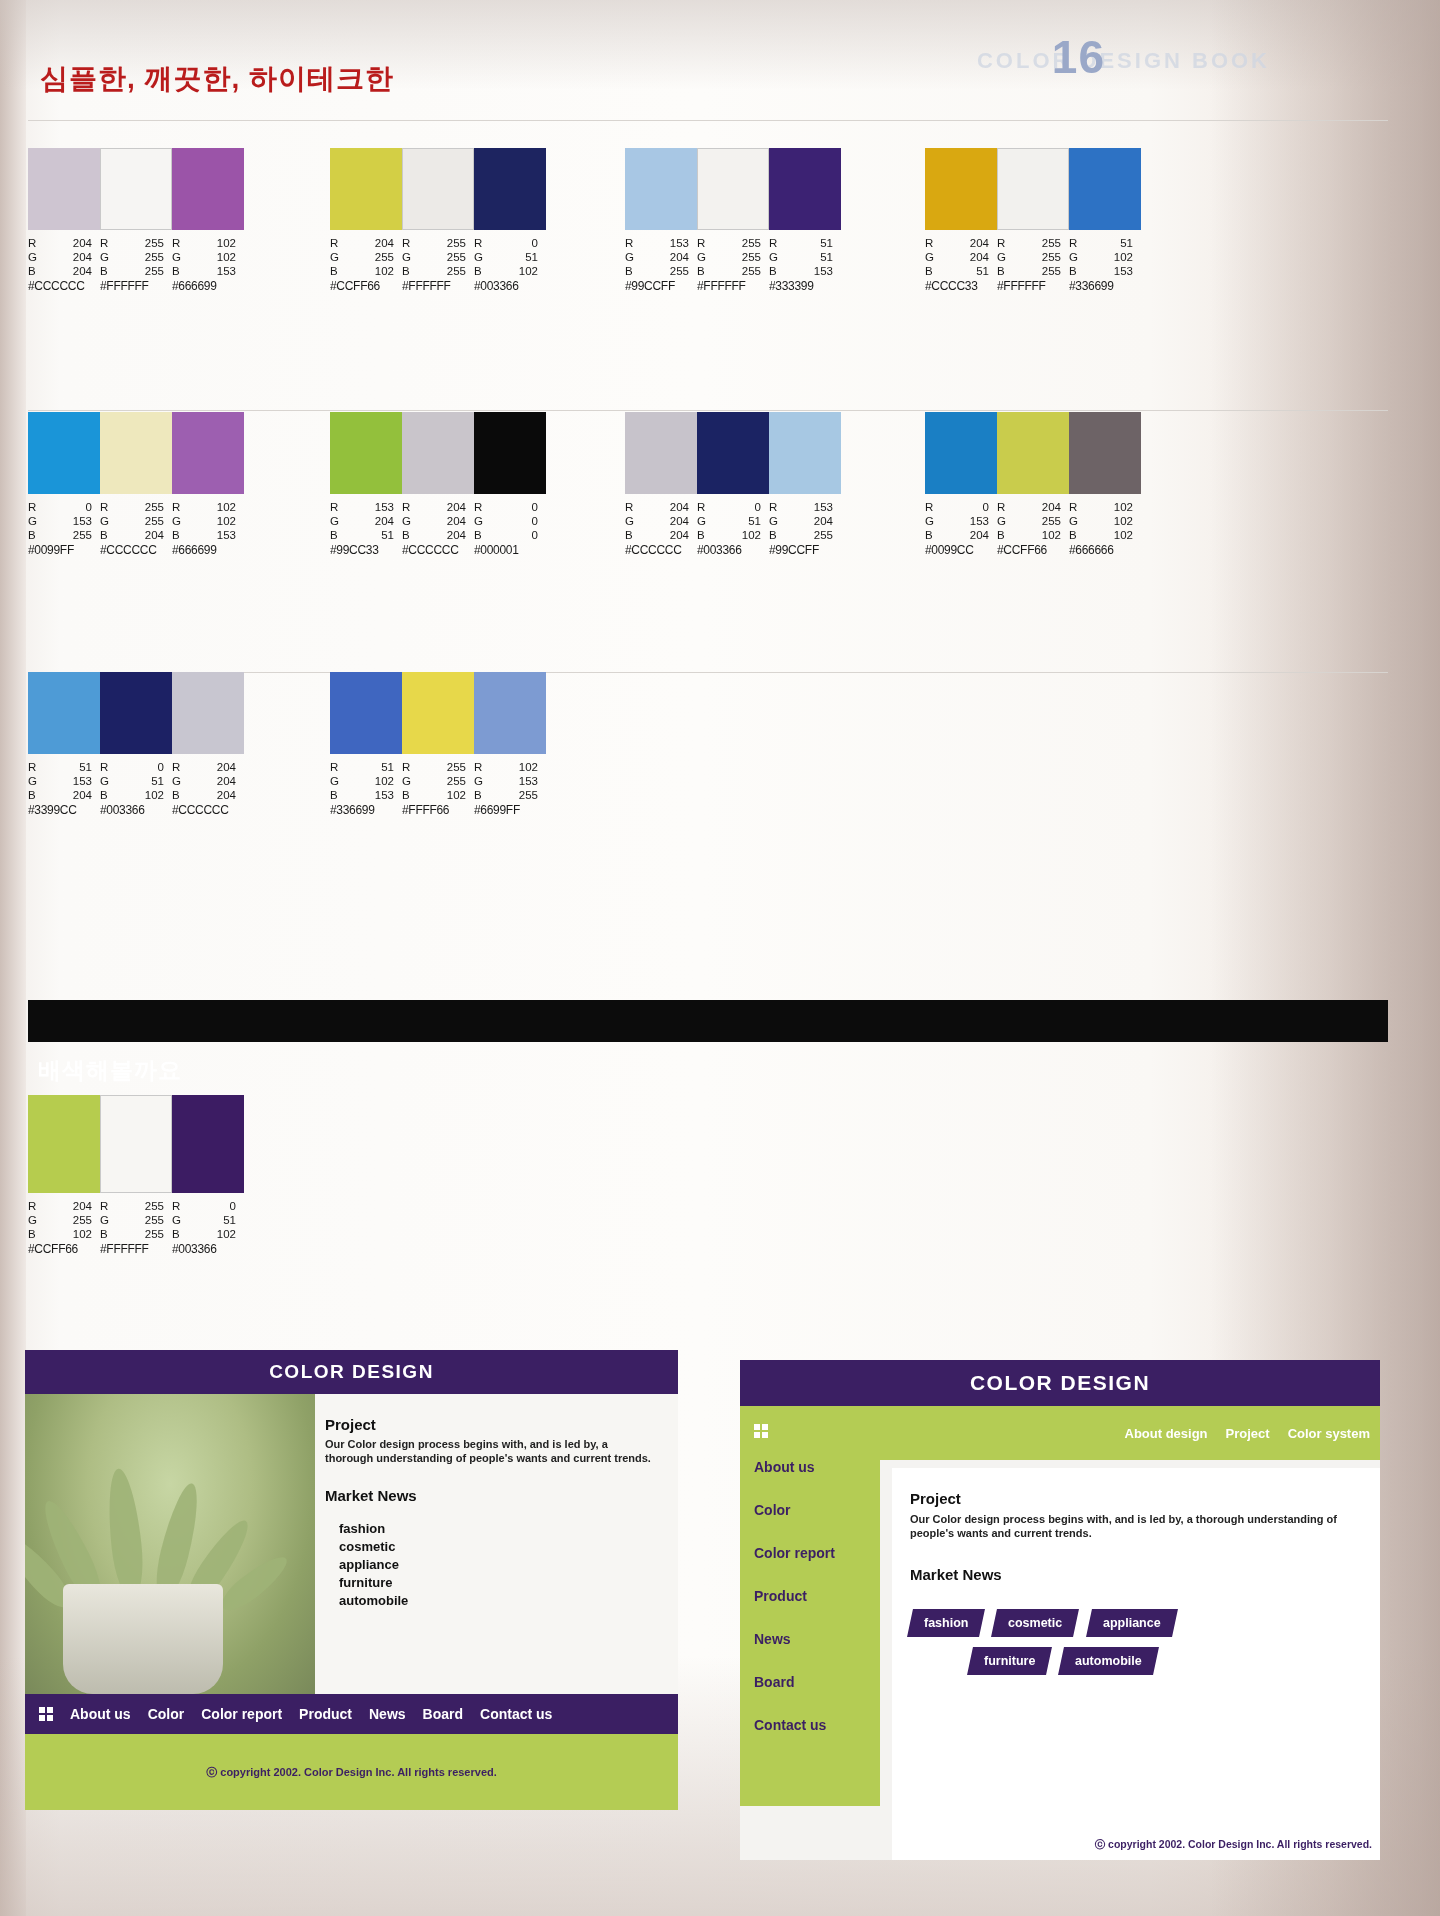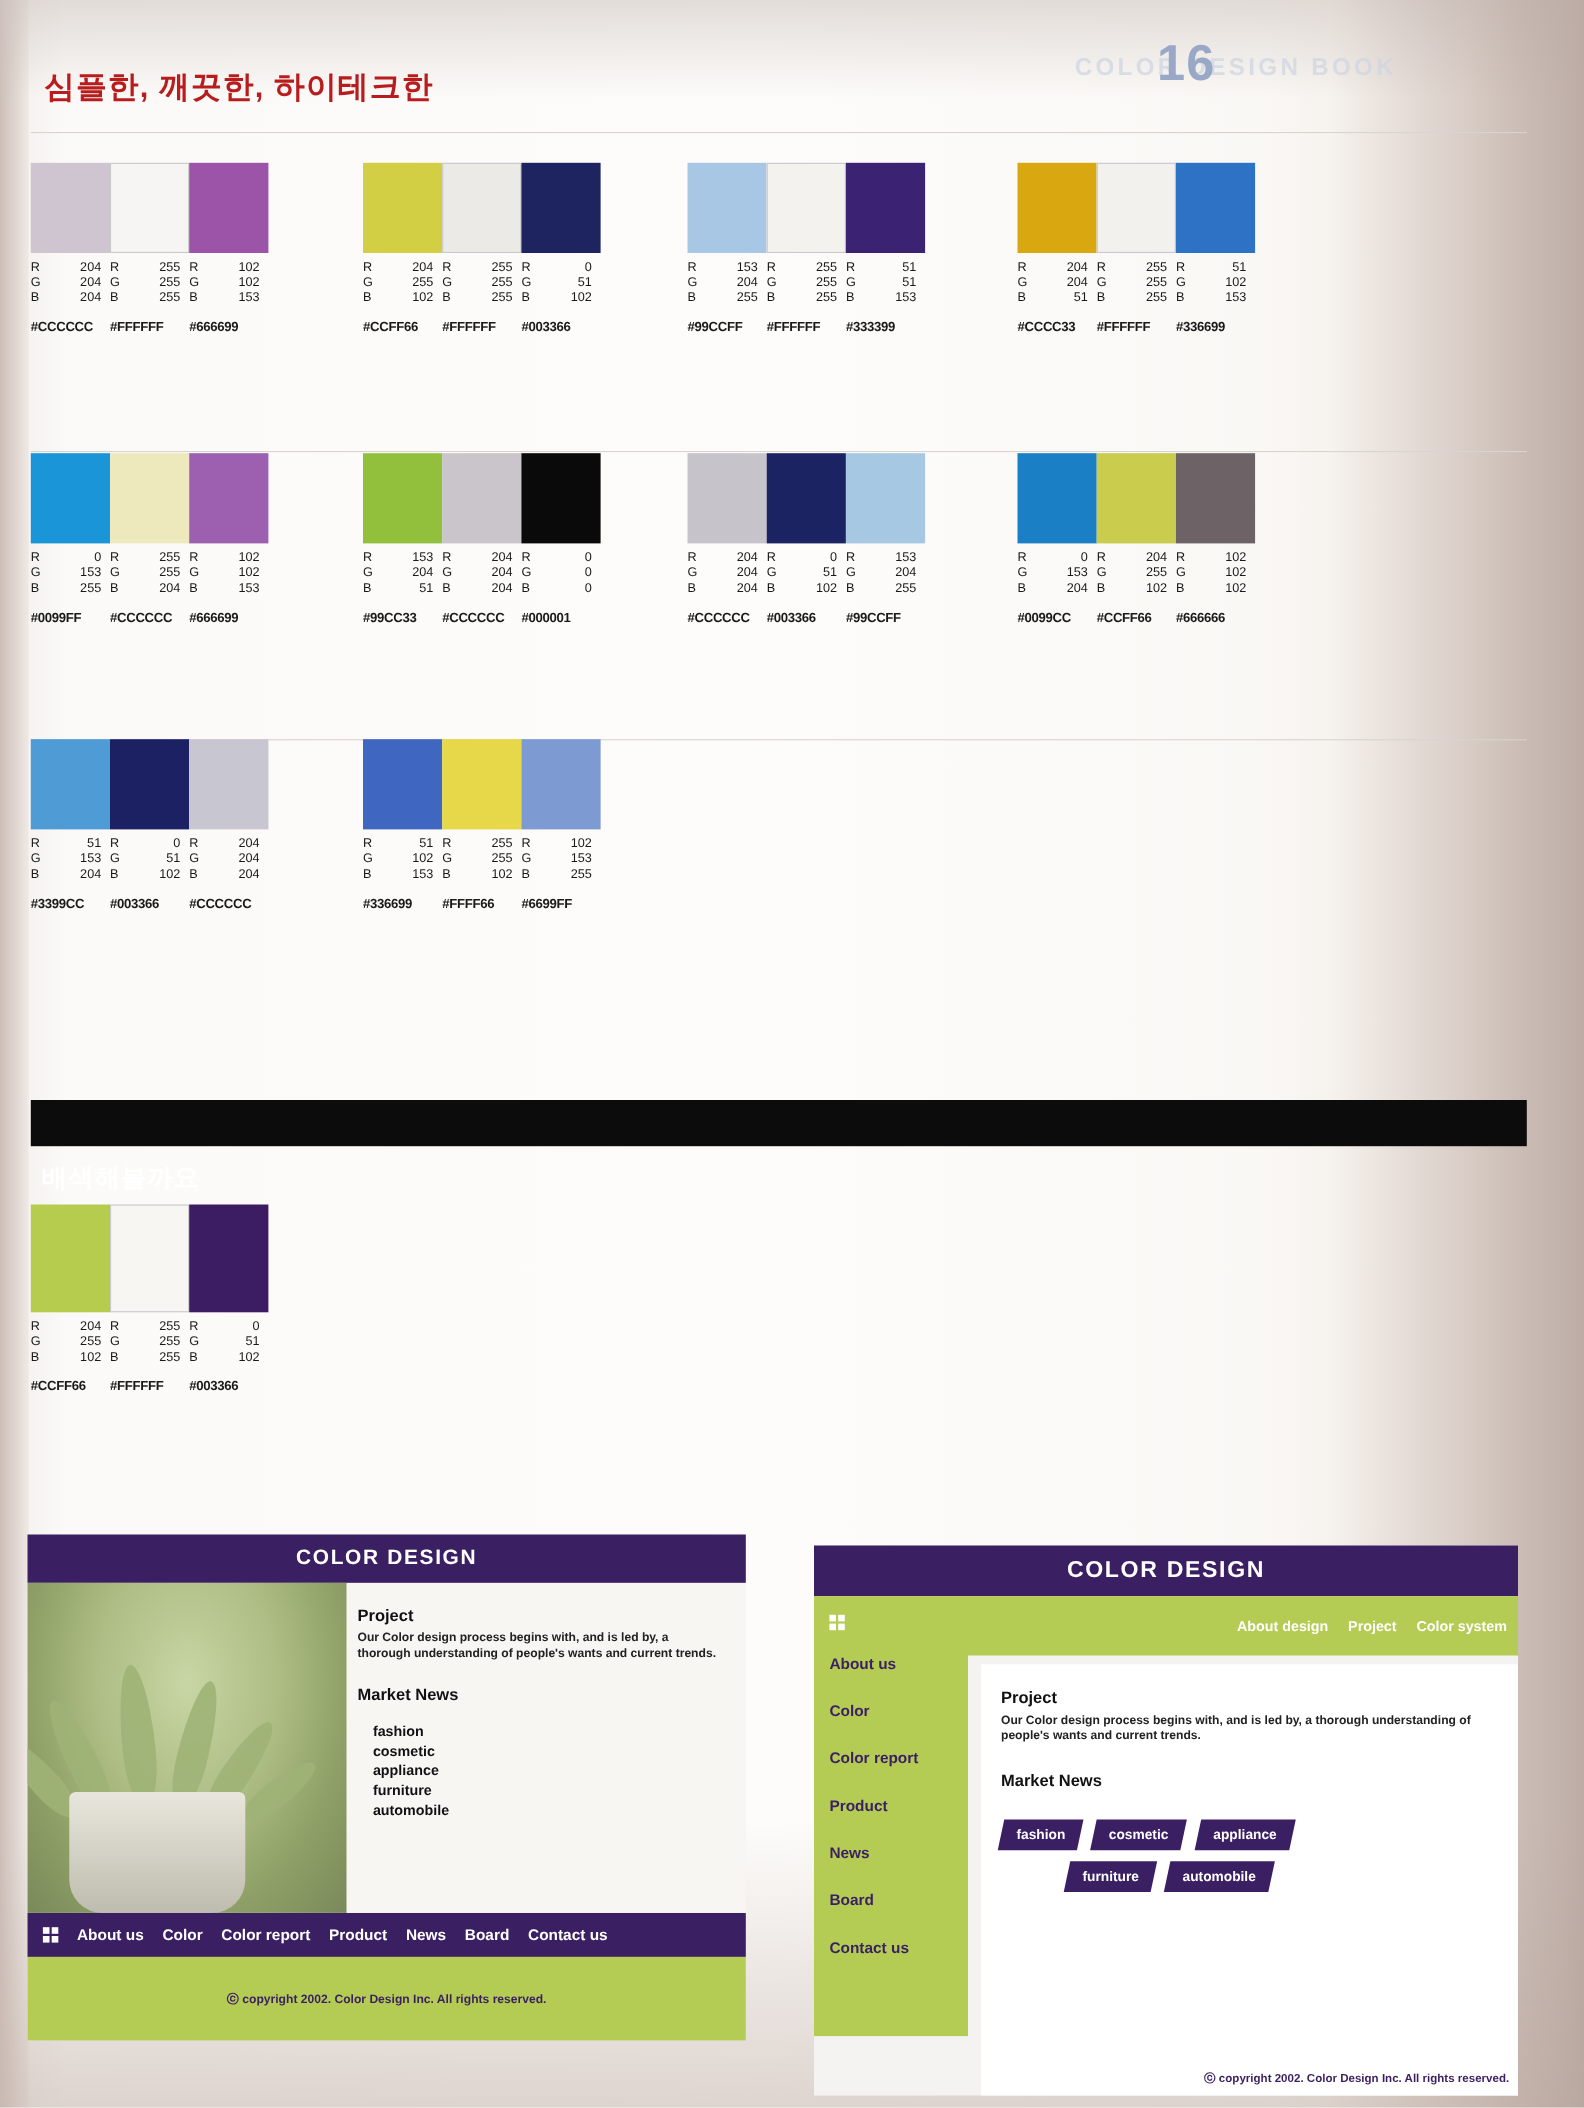--- a/index.html
+++ b/index.html
@@ -36,30 +36,30 @@
     position:absolute;left:40px;top:60px;font-size:28px;font-weight:700;color:#b91c1c;letter-spacing:1px;
   }
   .rule{position:absolute;background:#d8d4d0;height:1px;}
   .palette{position:absolute;}
   .swatches{display:flex;}
   .sw{width:72px;height:82px;}
   .sw.border{box-sizing:border-box;border:1px solid #c9c9c9;}
   .codes{display:flex;margin-top:6px;}
   .code{width:72px;font-size:11.5px;line-height:14px;color:#1a1a1a;font-family:"Liberation Sans",sans-serif;}
   .code .ln{display:flex;justify-content:space-between;padding-right:8px;}
-  .code .hx{font-weight:700;letter-spacing:-0.3px;font-size:12px;margin-top:12px;}
+  .code .hx{font-weight:400;letter-spacing:-0.3px;font-size:12px;margin-top:1px;}
 
   
   #band{
     position:absolute;left:28px;top:1000px;width:1360px;height:42px;background:#0c0c0c;
   }
   #band-label{position:absolute;left:38px;top:1055px;color:#fff;font-size:23px;font-weight:700;letter-spacing:1px;}
 
   
-  .mock{position:absolute;margin-top:45px;}
+  .mock{position:absolute;}
   .mock-title{color:#fff;font-weight:700;letter-spacing:1.5px;}
 
   
   #mock-left{left:25px;top:1350px;width:653px;height:460px;background:#f4f3f1;}
   #mock-left .bar{height:44px;background:#3b1f63;display:flex;align-items:center;justify-content:center;}
   #mock-left .bar .mock-title{font-size:19px;}
   #mock-left .body{position:relative;height:300px;background:#f7f6f3;}
   #mock-left .photo{
     position:absolute;left:0;top:0;width:290px;height:300px;
     background:

